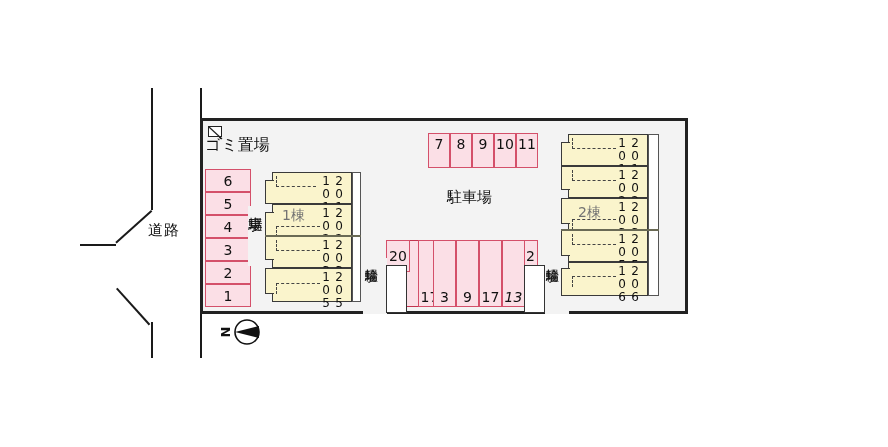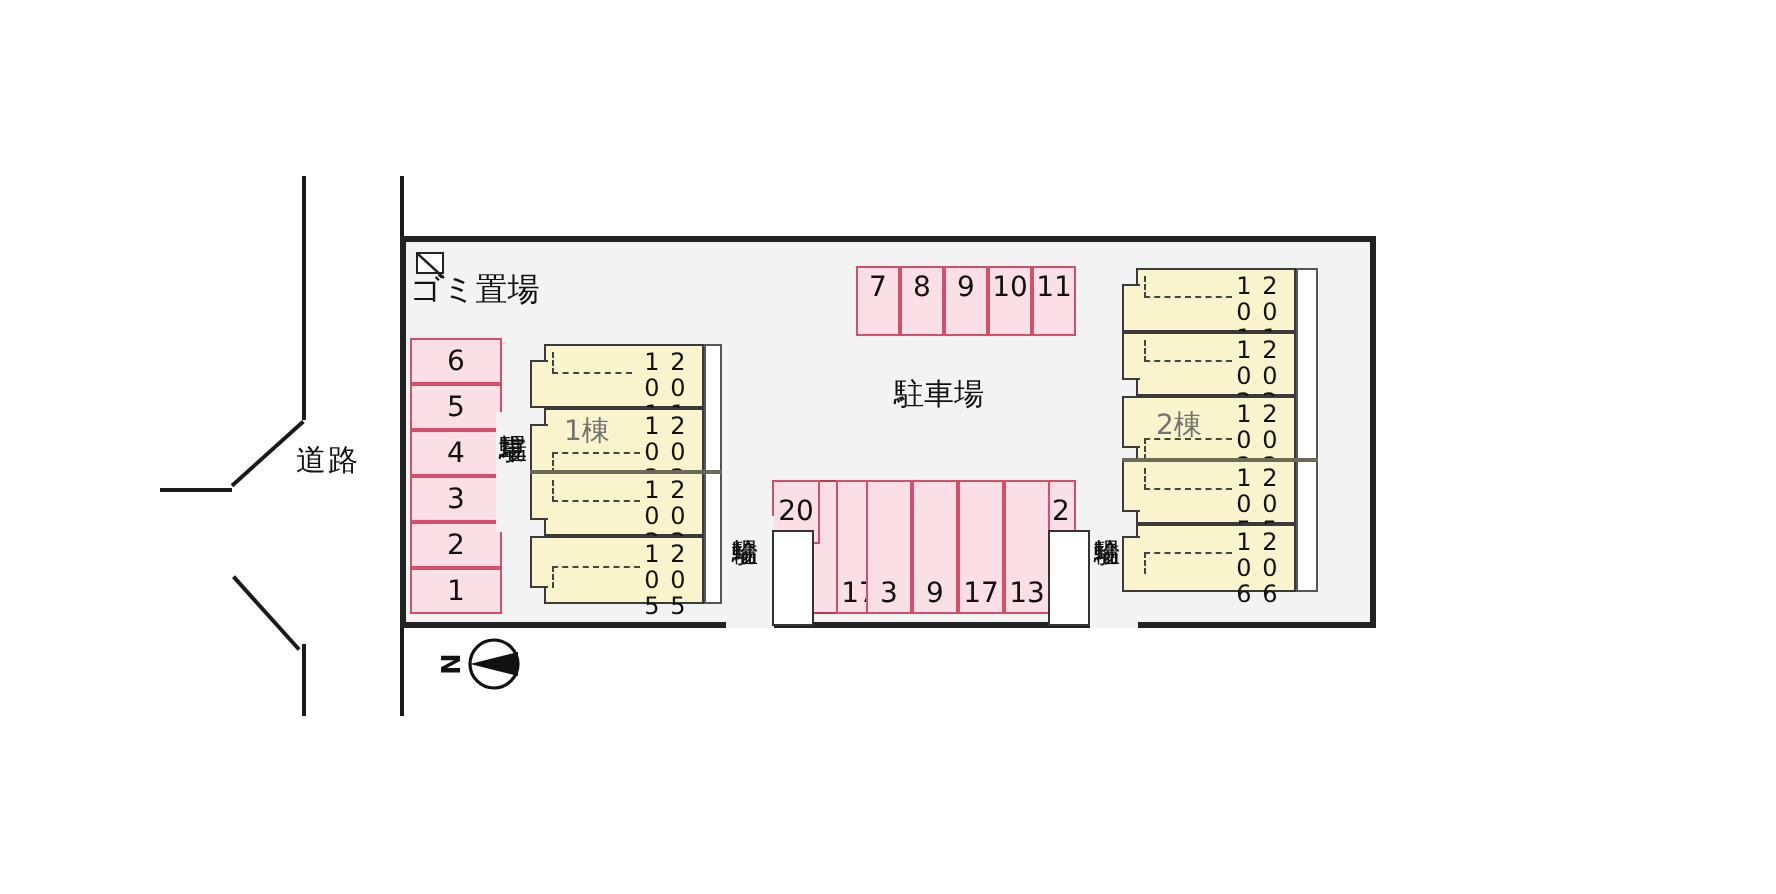--- a/index.html
+++ b/index.html
@@ -215,21 +215,21 @@
 
   <div class="stall-group" style="left:386px; top:240px; width:152px; height:67px;"></div>
 
   <div class="stall num-bottom" style="left:386px; top:240px; width:24px; height:32px; align-items:center;">20</div>
   <div class="stall num-bottom" style="left:514px; top:240px; width:24px; height:32px; align-items:center;">12</div>
 
   <div class="stall num-bottom" style="left:418px; top:240px; width:23px; height:67px;">17</div>
   <div class="stall num-bottom" style="left:433px; top:240px; width:23px; height:67px;">3</div>
   <div class="stall num-bottom" style="left:456px; top:240px; width:23px; height:67px;">9</div>
   <div class="stall num-bottom" style="left:479px; top:240px; width:23px; height:67px;">17</div>
-  <div class="stall num-bottom" style="left:502px; top:240px; width:23px; height:67px;">13</div>
+  <div class="stall num-bottom" style="left:502px; top:240px; width:23px; height:67px;font-style:italic;">13</div>
 
   <div class="abs" style="left:363px; top:258px; width:24px; height:56px; background:#f3f3f3;"></div>
   <div class="vlabel" style="left:365px; top:259px;">駐輪場</div>
   <div class="bike-box" style="left:386px; top:265px; width:21px; height:48px;"></div>
 
   <div class="bike-box" style="left:524px; top:265px; width:21px; height:48px;"></div>
   <div class="abs" style="left:545px; top:258px; width:24px; height:56px; background:#f3f3f3;"></div>
   <div class="vlabel" style="left:546px; top:259px;">駐輪場</div>
 
   <div class="bldg-unit" style="left:568px; top:134px; width:80px; height:32px;"></div>

